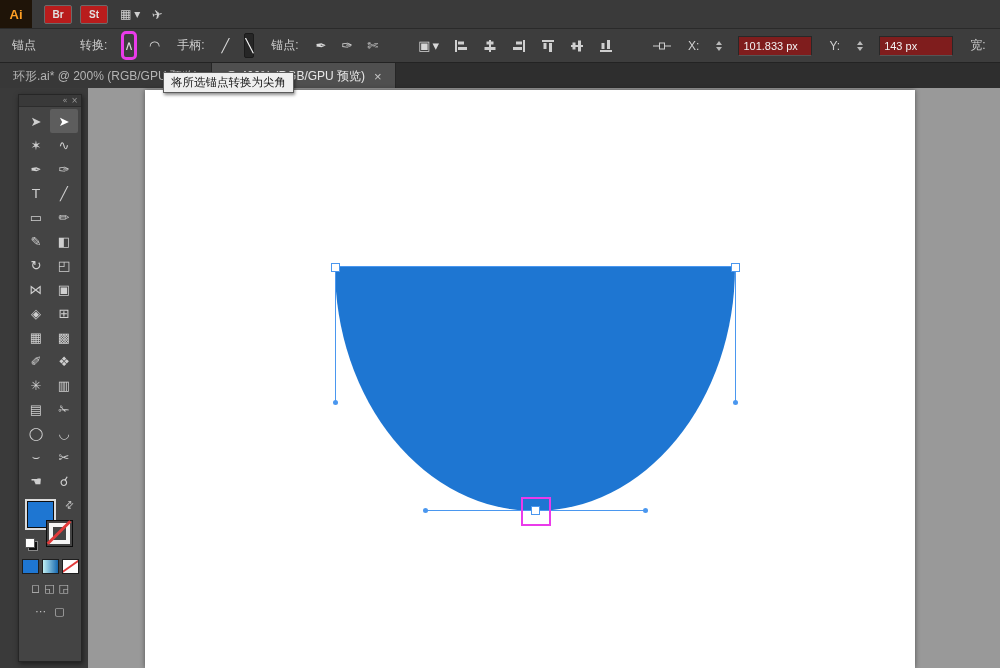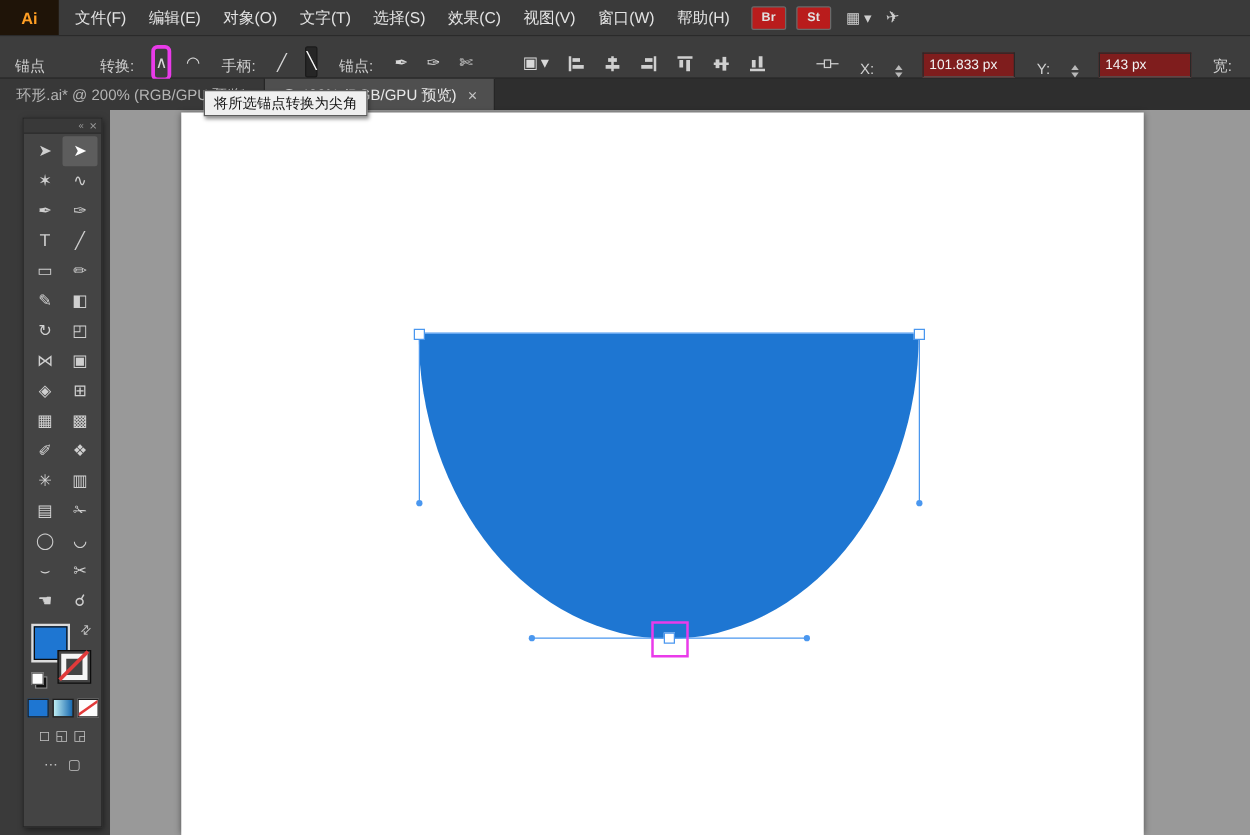--- a/index.html
+++ b/index.html
@@ -6,31 +6,31 @@
   body{
     width:1000px;height:668px;position:relative;overflow:hidden;
     background:#3a3a3a;color:#ddd;
     font-family:"Liberation Sans","DejaVu Sans",sans-serif;
     font-size:12px; user-select:none;
   }
   .icon{font-family:"DejaVu Sans",sans-serif;}
 
   
   .menubar{height:28px;background:#3a3a3a;border-bottom:1px solid #2a2a2a;display:flex;align-items:center;}
-  .ai-logo{width:47px;height:28px;background:#1f1408;color:#ff9f24;font-weight:bold;font-size:13px;
+  .ai-logo{width:32px;height:28px;background:#1f1408;color:#ff9f24;font-weight:bold;font-size:13px;
     display:flex;align-items:center;justify-content:center;margin-right:4px;}
   .menu-items{display:flex;align-items:center;height:28px;}
   .menu-item{padding:0 9px;line-height:28px;color:#e3e3e3;font-size:12.5px;cursor:default;}
   .mb-badge{min-width:20px;height:17px;padding:0 3px;margin-left:8px;background:#b91c1c;border:1px solid #6a6a6a;
     border-radius:2px;color:#e0e0e0;font-size:10px;font-weight:bold;display:flex;align-items:center;justify-content:center;}
   .ws-btn{display:flex;align-items:center;gap:3px;margin-left:12px;color:#cfcfcf;font-size:12px;}
   .share-btn{margin-left:12px;color:#cfcfcf;font-size:13px;transform:rotate(-10deg);}
 
   
-  .controlbar{height:33px;background:#3d3d3d;border-bottom:1px solid #232323;display:flex;align-items:flex-end;
+  .controlbar{height:33px;background:#3d3d3d;border-bottom:1px solid #232323;display:flex;align-items:center;
     padding:0 10px;gap:15px;color:#c9c9c9;white-space:nowrap;}
   .cb-label{font-size:12px;color:#cfcfcf;margin:0 2px;}
   .cb-sep{width:1px;height:22px;background:#2b2b2b;box-shadow:1px 0 0 #4d4d4d;margin:0 5px;}
   .cb-btn{width:23px;height:23px;display:flex;align-items:center;justify-content:center;border-radius:2px;
     color:#d8d8d8;font-size:13px;line-height:1;cursor:default;}
   .cb-btn.pressed{background:#262626;border:1px solid #1b1b1b;color:#fff;}
   .cb-btn.hl-magenta{outline:3px solid var(--magenta);outline-offset:0px;}
   .cb-btn svg{display:block;}
   .spin{display:flex;flex-direction:column;gap:2px;margin-right:1px;}
   .spin i{display:block;width:0;height:0;border-left:3.5px solid transparent;border-right:3.5px solid transparent;}
@@ -96,32 +96,20 @@
   .mode-row{display:flex;justify-content:center;gap:4px;margin-top:8px;color:#c2c2c2;font-size:11px;}
   .screen-row{display:flex;justify-content:center;gap:8px;margin-top:10px;color:#c2c2c2;font-size:11px;}
 
   .align-svg{display:block;}
 </style>
 </head>
 <body>
 
 <div class="menubar">
   <div class="ai-logo">Ai</div>
-  <div class="menu-items">
-
-  <span class="menu-item">文件(F)</span>
-      <span class="menu-item">编辑(E)</span>
-      <span class="menu-item">对象(O)</span>
-      <span class="menu-item">文字(T)</span>
-      <span class="menu-item">选择(S)</span>
-      <span class="menu-item">效果(C)</span>
-      <span class="menu-item">视图(V)</span>
-      <span class="menu-item">窗口(W)</span>
-      <span class="menu-item">帮助(H)</span>
-    </div>
   <div class="mb-badge">Br</div>
   <div class="mb-badge">St</div>
   <div class="ws-btn">
     <span class="icon">▦</span>
     <span class="icon">▾</span>
   </div>
   <span class="share-btn icon">✈</span>
 </div>
 
 <div class="controlbar">

